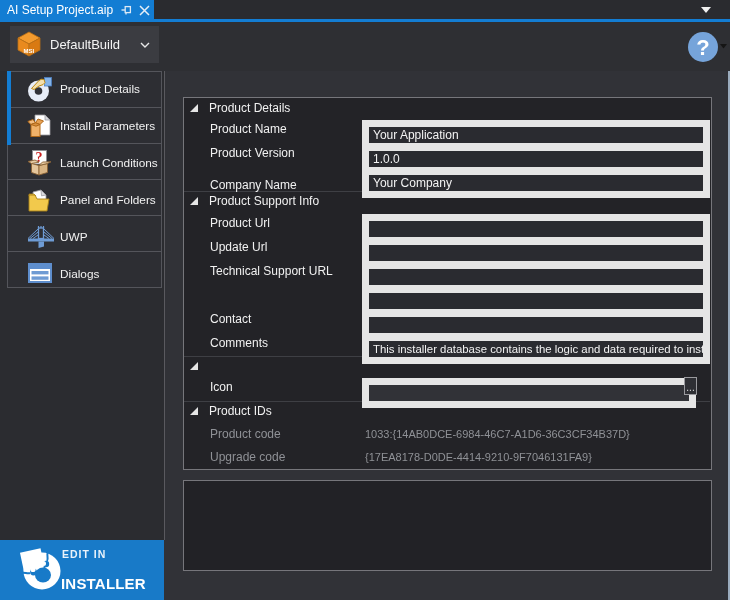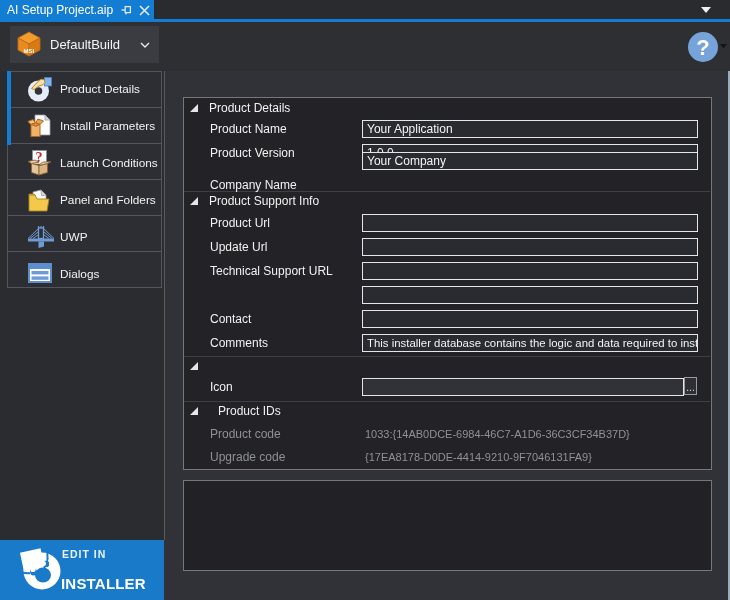--- a/index.html
+++ b/index.html
@@ -1,19 +1,19 @@
 <!DOCTYPE html>
 <html><head><meta charset="utf-8">
 <style>
   html,body{margin:0;padding:0;}
   body{width:730px;height:600px;position:relative;overflow:hidden;
        background:#313237;font-family:"Liberation Sans",sans-serif;}
   .abs{position:absolute;}
   .lbl{position:absolute;font-size:12px;color:#f1f1f1;white-space:nowrap;}
-  .fld{position:absolute;height:16px;background:#2a2b30;border:1px solid #e5e5e5;
+  .fld{position:absolute;height:16px;background:#2a2b30;border:7px solid #e5e5e5;
        font-size:12px;color:#f3f3f3;padding:0 0 0 4px;line-height:16px;
        white-space:nowrap;overflow:hidden;width:330px;left:178px;}
   .hdrtri{position:absolute;left:6px;width:8px;height:8px;}
   .ghead{position:absolute;left:25px;font-size:12px;color:#f1f1f1;white-space:nowrap;}
 </style></head>
 <body>
 
 <div class="abs" style="left:0;top:0;width:730px;height:20px;background:#2a2b2f;"></div>
 <div class="abs" style="left:0;top:0;width:154px;height:20px;background:#137dd3;"></div>
 <div class="abs" style="left:7px;top:3px;font-size:12px;color:#ffffff;">AI Setup Project.aip</div>
@@ -153,21 +153,21 @@
 
   <svg class="hdrtri" style="top:15px;" viewBox="0 0 8 8">
       <polygon points="8,0 8,8 0,8" fill="#e6e6e6"></polygon>
     </svg>
   <div class="ghead" style="top:12px;">Product Details</div>
   <div class="lbl" style="left:26px;top:33px;">Product Name</div>
   <div class="fld" style="top:31px;">Your Application</div>
   <div class="lbl" style="left:26px;top:57px;">Product Version</div>
   <div class="fld" style="top:55px;">1.0.0</div>
   <div class="lbl" style="left:26px;top:89px;">Company Name</div>
-  <div class="fld" style="top:63px;">Your Company</div>
+  <div class="fld" style="top:79px;">Your Company</div>
 
   <svg class="hdrtri" style="top:108px;" viewBox="0 0 8 8">
       <polygon points="8,0 8,8 0,8" fill="#e6e6e6"></polygon>
     </svg>
   <div class="ghead" style="top:105px;">Product Support Info</div>
   <div class="lbl" style="left:26px;top:127px;">Product Url</div>
   <div class="fld" style="top:125px;"></div>
   <div class="lbl" style="left:26px;top:151px;">Update Url</div>
   <div class="fld" style="top:149px;"></div>
   <div class="lbl" style="left:26px;top:175px;">Technical Support URL</div>
@@ -183,20 +183,20 @@
     </svg>
   <div class="lbl" style="left:26px;top:291px;">Icon</div>
   <div class="fld" style="top:289px;width:316px;background:#313237;"></div>
   <div class="abs" style="left:500px;top:288px;width:13px;height:18px;box-sizing:border-box;
        border:1px solid #9a9a9e;background:#2e2f34;color:#dcdcdc;font-size:10px;
        text-align:center;line-height:20px;">...</div>
 
   <svg class="hdrtri" style="top:318px;" viewBox="0 0 8 8">
       <polygon points="8,0 8,8 0,8" fill="#e6e6e6"></polygon>
     </svg>
-  <div class="ghead" style="top:315px;margin-left:9px;">Product IDs</div>
+  <div class="ghead" style="top:315px;">Product IDs</div>
   <div class="lbl" style="left:26px;top:338px;color:#8f9196;">Product code</div>
   <div class="lbl" style="left:181px;top:339px;color:#8f9196;font-size:11px;">1033:{14AB0DCE-6984-46C7-A1D6-36C3CF34B37D}</div>
   <div class="lbl" style="left:26px;top:361px;color:#8f9196;">Upgrade code</div>
   <div class="lbl" style="left:181px;top:362px;color:#8f9196;font-size:11px;">{17EA8178-D0DE-4414-9210-9F7046131FA9}</div>
 </div>
 
 <div class="abs" style="left:728px;top:71px;width:2px;height:529px;background:#9aabbd;"></div>
 
 </body></html>

